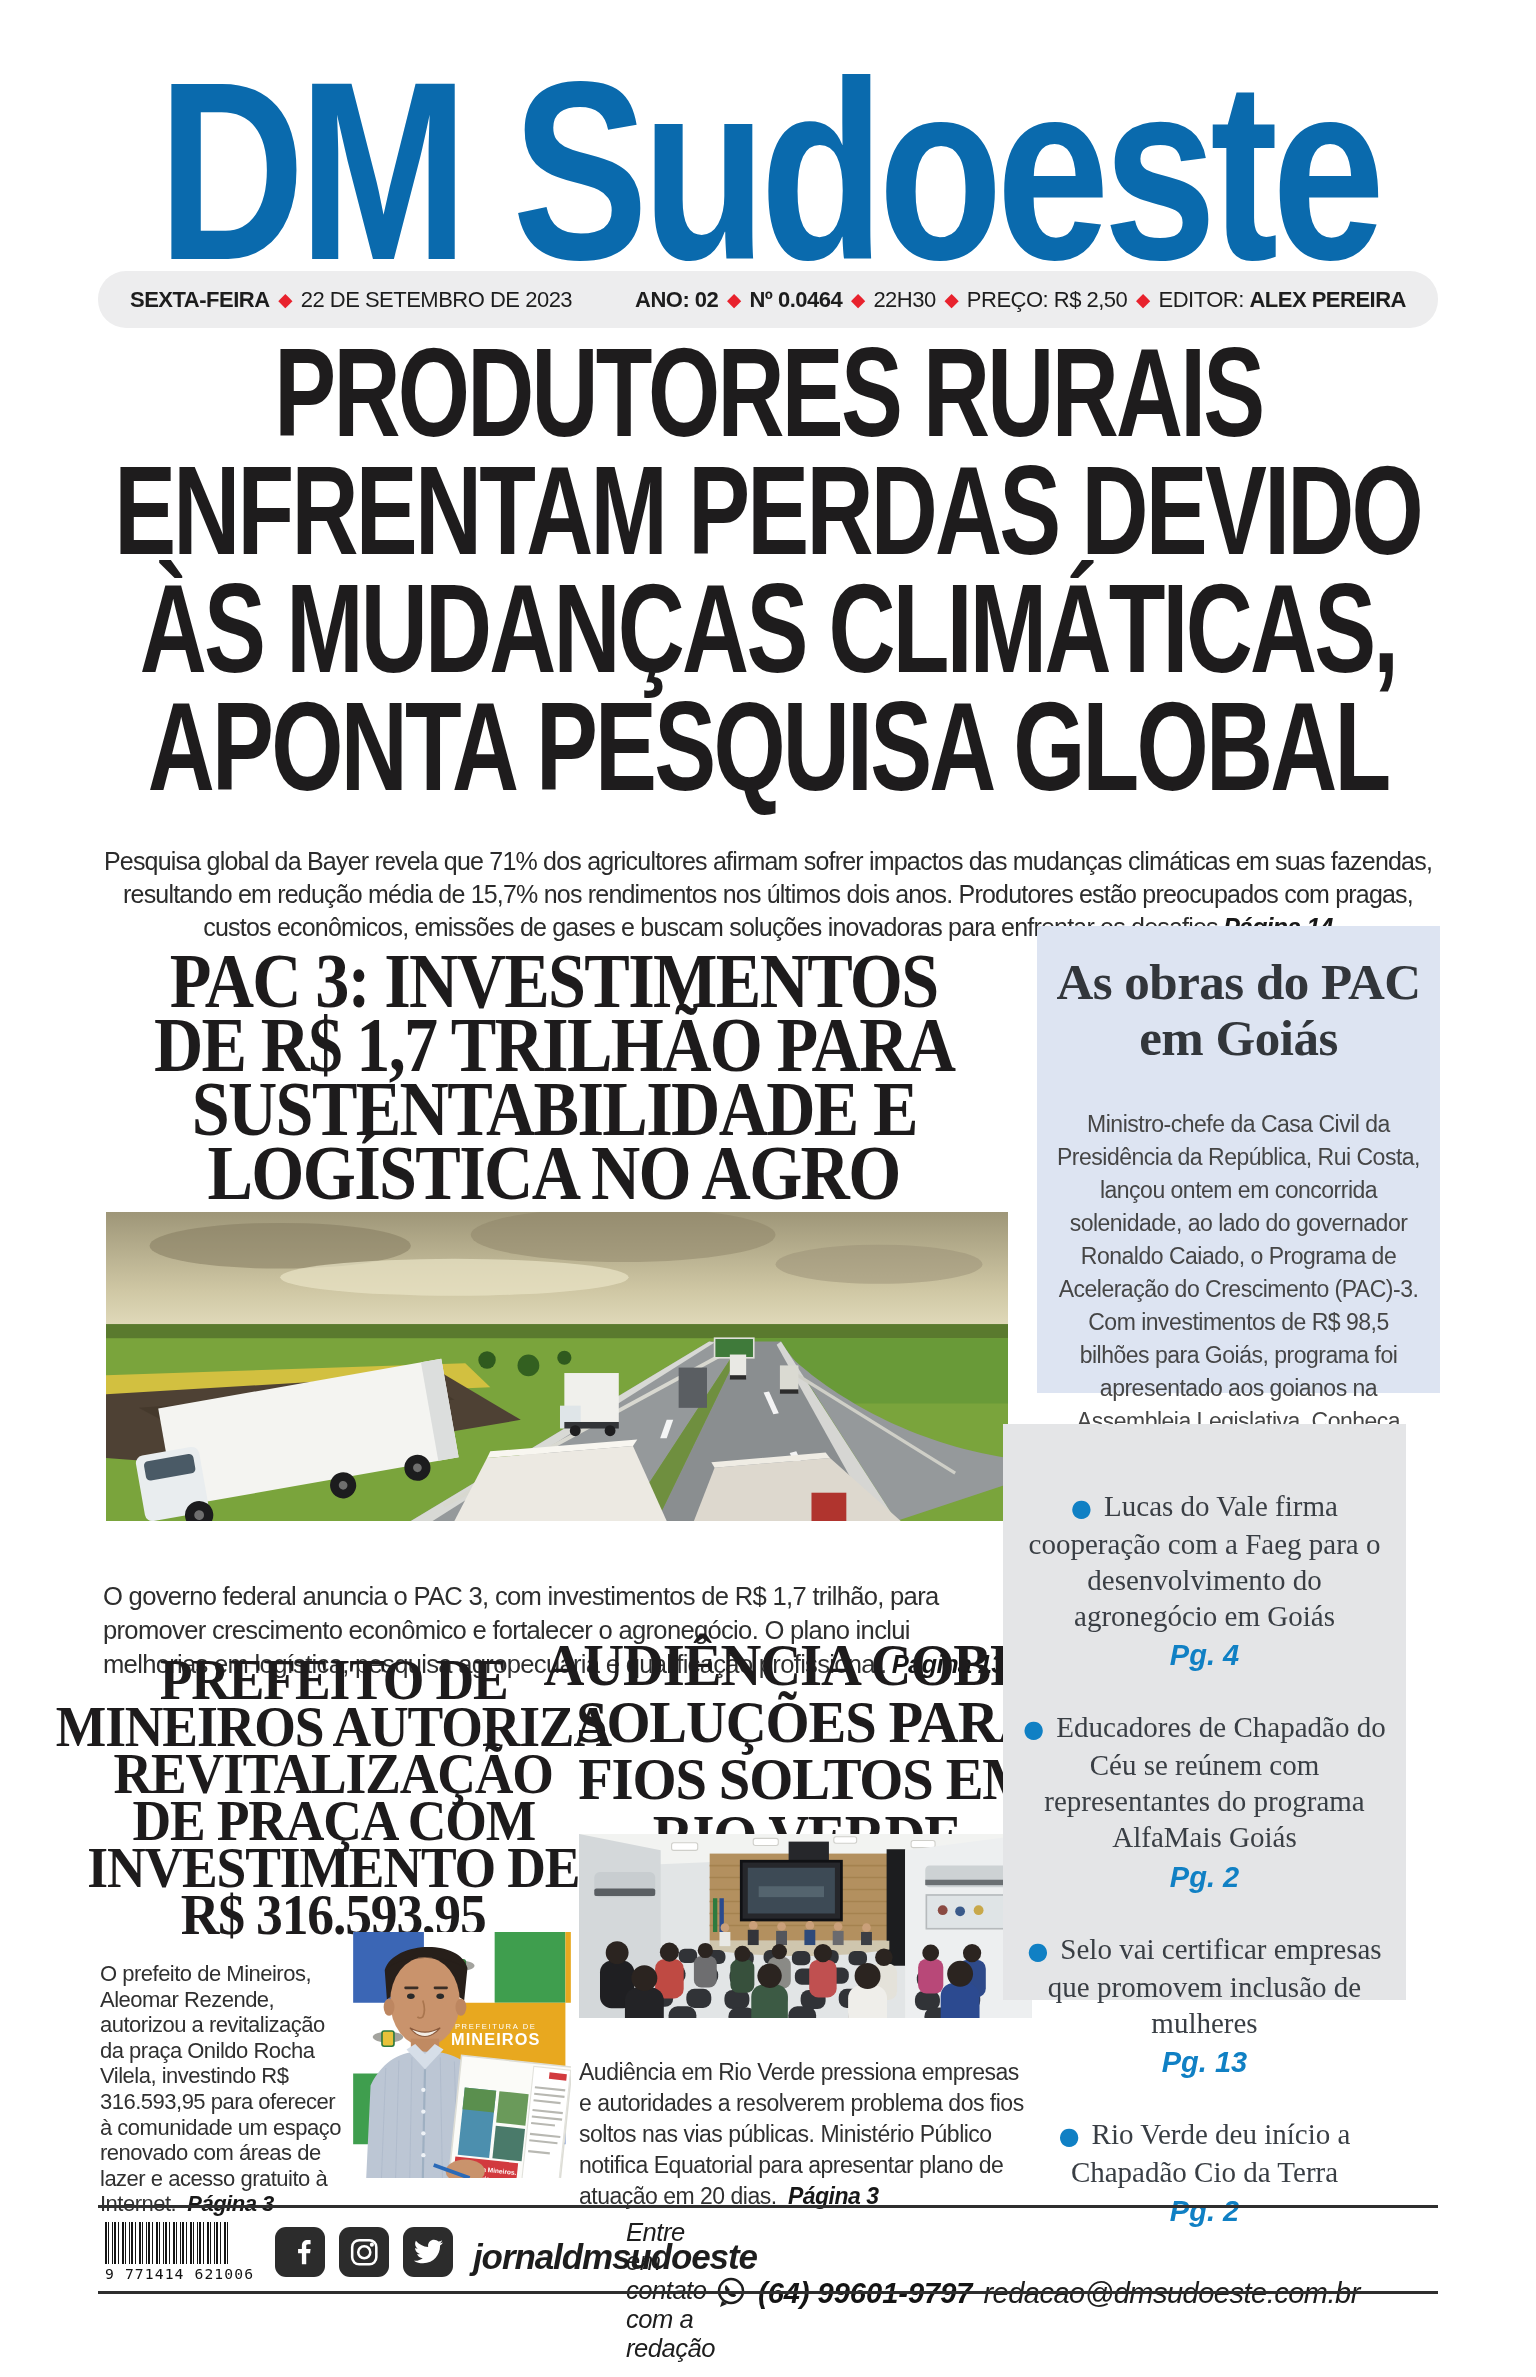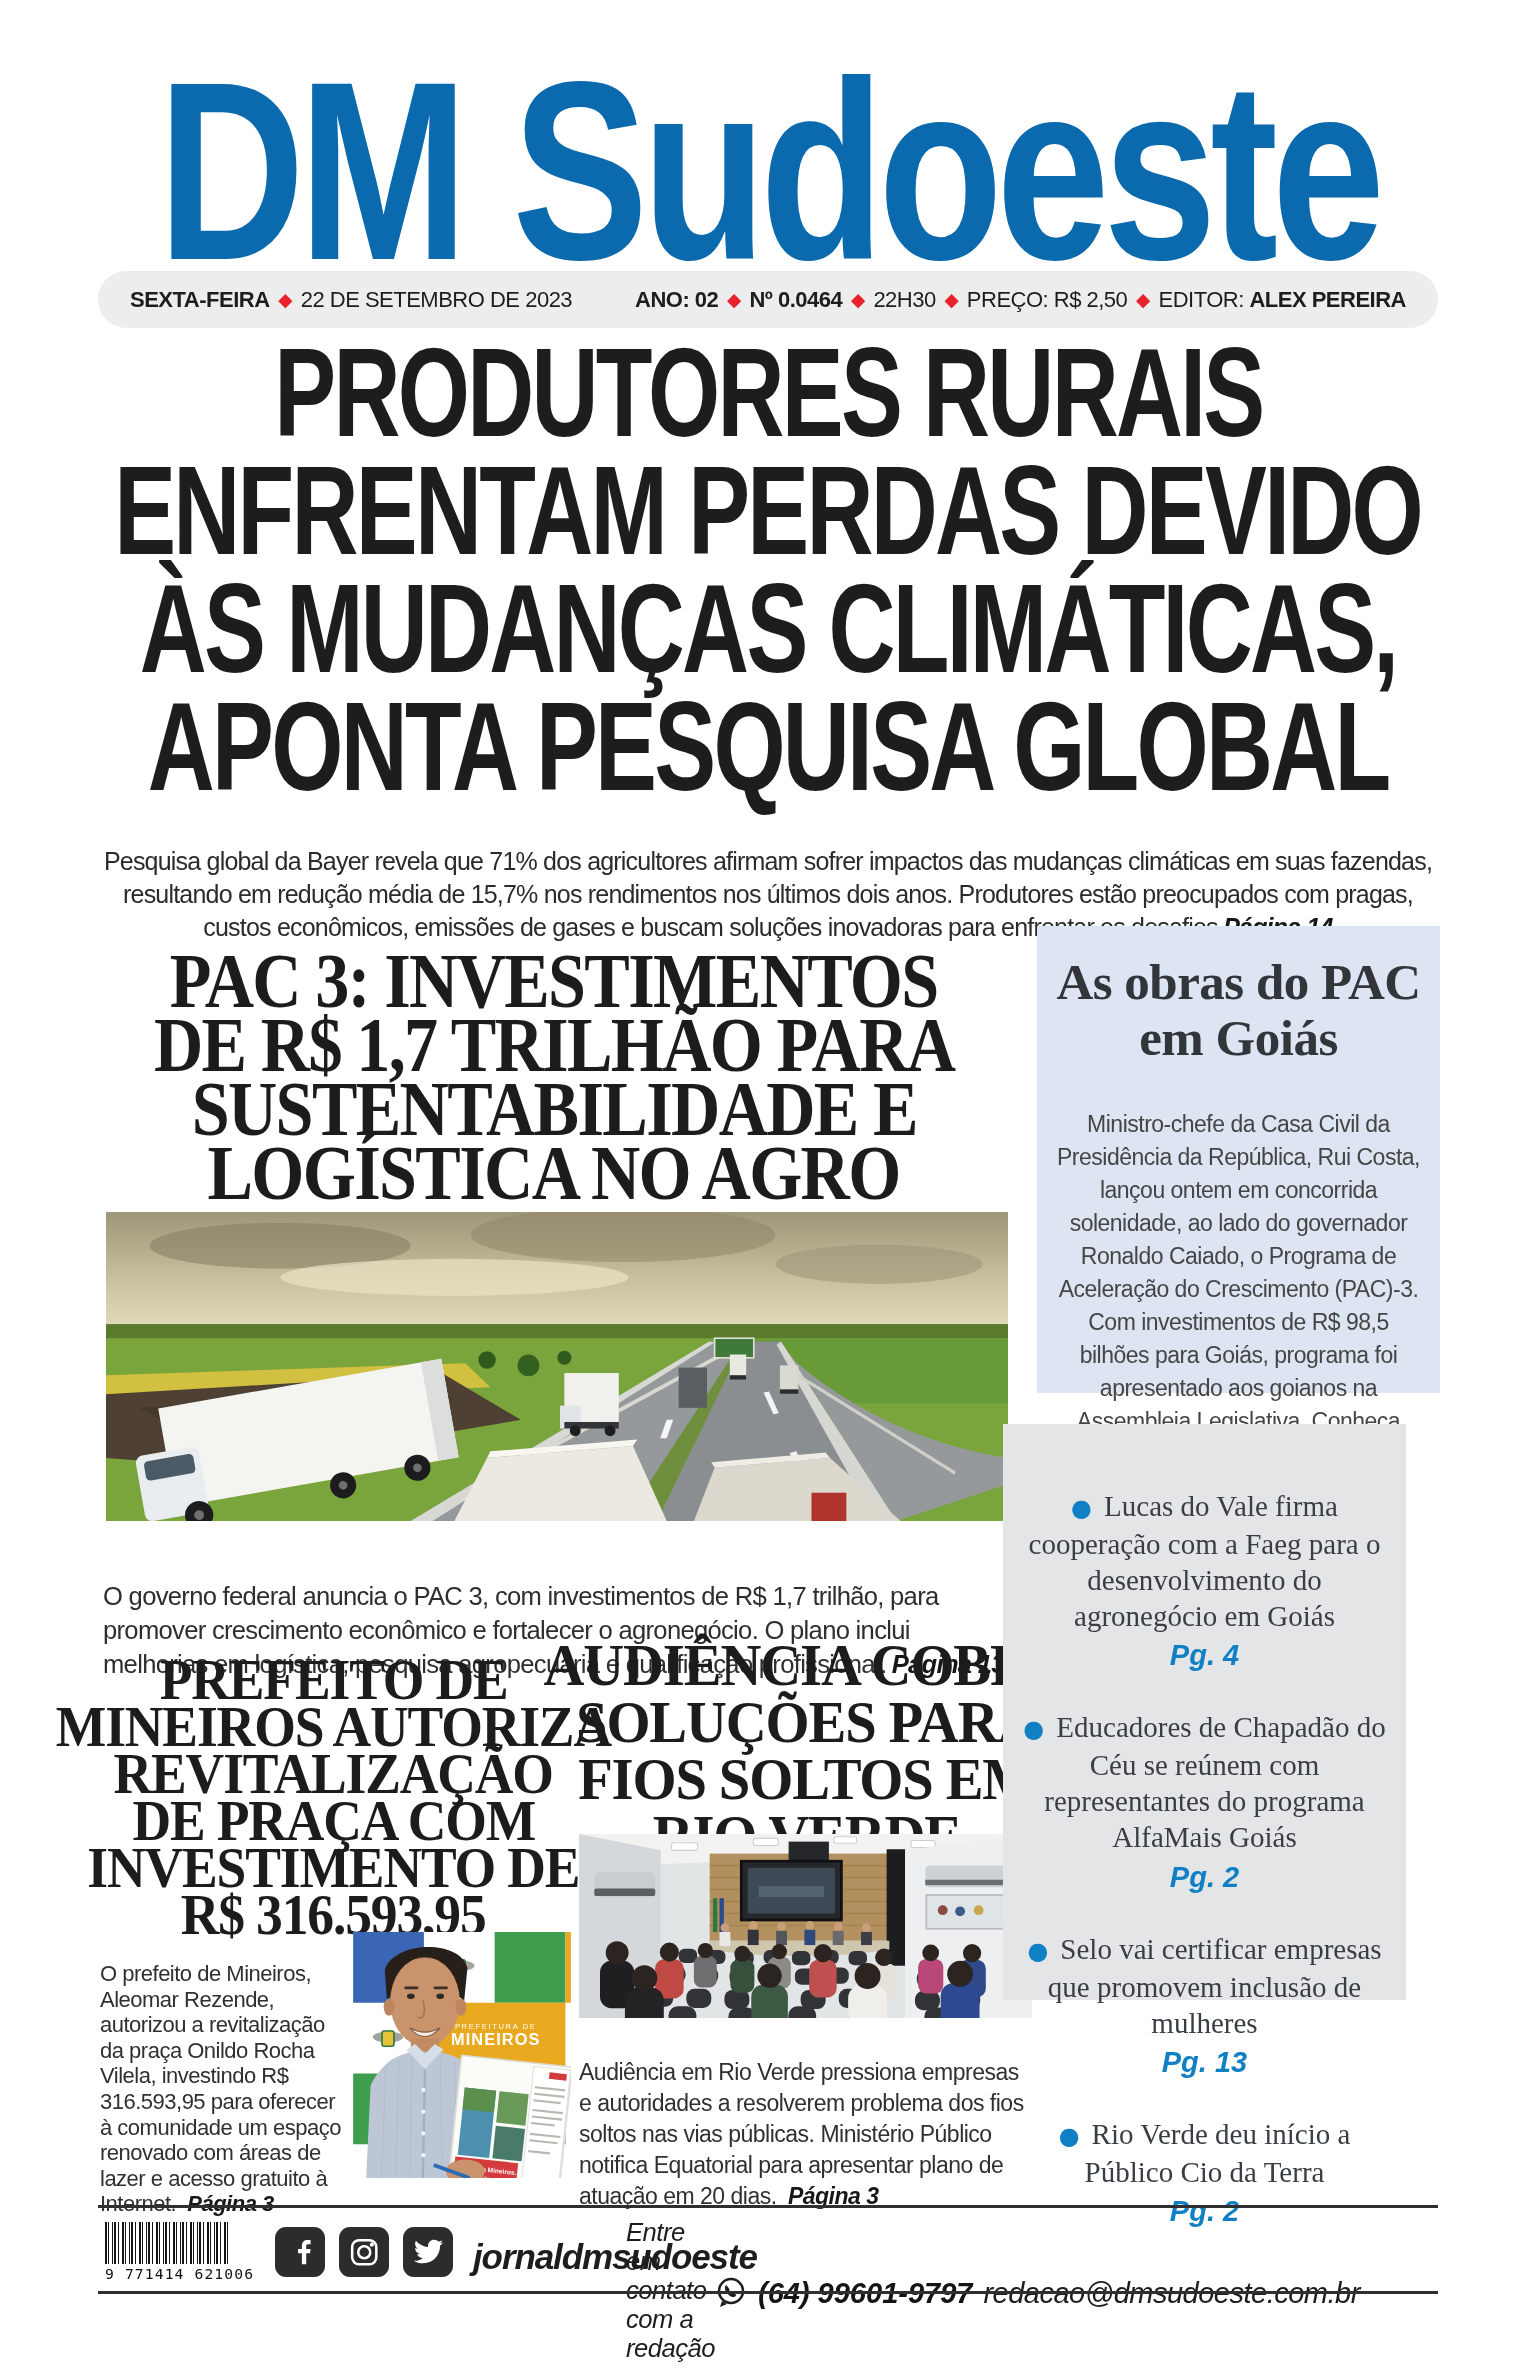--- a/index.html
+++ b/index.html
@@ -473,21 +473,21 @@
     </div>
     <div class="brief">
       <span class="bullet">●</span><span>Educadores de Chapadão do Céu se reúnem com representantes do programa AlfaMais Goiás</span>
       <span class="pg">Pg. 2</span>
     </div>
     <div class="brief">
       <span class="bullet">●</span><span>Selo vai certificar empresas que promovem inclusão de mulheres</span>
       <span class="pg">Pg. 13</span>
     </div>
     <div class="brief">
-      <span class="bullet">●</span><span>Rio Verde deu início a Público Cio da Terra</span>
+      <span class="bullet">●</span><span>Rio Verde deu início a Chapadão Cio da Terra</span>
       <span class="pg">Pg. 2</span>
     </div>
   </div>
 
   <div class="abs rule rule-top"></div>
 
   <div class="abs barcode-wrap">
     <div class="barcode"></div>
     <div class="barcode-number">9 771414 621006</div>
   </div>

